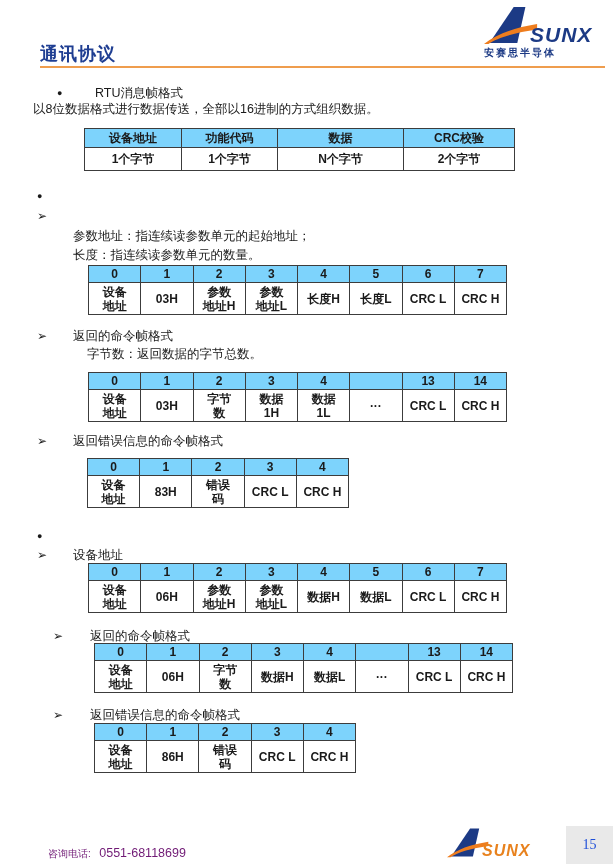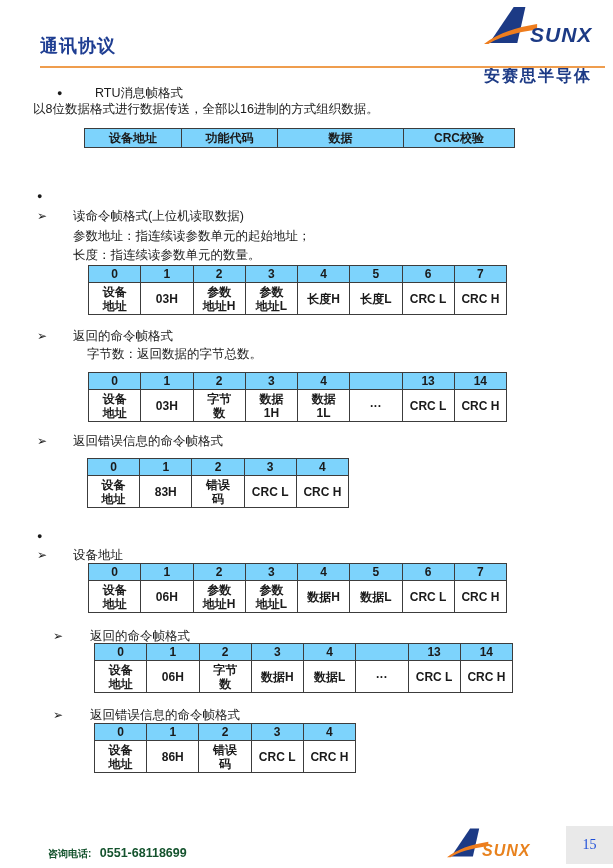--- a/index.html
+++ b/index.html
@@ -3,37 +3,37 @@
 <meta charset="utf-8">
 <style>
   html,body{margin:0;padding:0;background:#fff;}
   .page{
     position:relative; width:613px; height:868px; background:#ffffff;
     font-family:"Liberation Sans","DejaVu Sans",sans-serif; color:#1a1a1a;
     overflow:hidden;
   }
   
   .title{
-    position:absolute; left:40px; top:34px;
+    position:absolute; left:40px; top:42px;
     font-size:18px; font-weight:700; color:#1f3e92; letter-spacing:1px;
   }
   .rule{
     position:absolute; left:40px; top:66px; width:565px; height:2px;
     background:#ef9d4e;
   }
   .logo-top{position:absolute; left:484px; top:5px; width:126px;}
   .logo-row{display:flex; align-items:flex-end;}
   .logo-a{display:block;}
   .logo-brand{
     font-size:21px; font-weight:700; font-style:italic; color:#1c3a85;
     letter-spacing:1px; margin-left:-8px; line-height:20px;
   }
   .logo-sub{
-    font-size:16px; font-weight:700; color:#1c3a85; letter-spacing:2px;
-    margin-top:21px; white-space:nowrap;
+    font-size:10px; font-weight:700; color:#1c3a85; letter-spacing:2px;
+    margin-top:1px; white-space:nowrap;
   }
   
   .line{position:absolute; display:flex; align-items:flex-start;
         font-size:12.5px; line-height:16px; color:#1a1a1a; white-space:nowrap;}
   .glyph{flex:none; color:#1a1a1a;}
   .glyph-dot{font-size:9px; line-height:16px;}
   .glyph-arrow{font-size:12px; line-height:16px;}
   .gw-intro{width:38px;}
   .gw-lvl1{width:36px;}
   .gw-lvl2{width:37px;}
@@ -50,21 +50,21 @@
   .t8 table{width:419px;}
   .t5 table{width:262px;}
   .t4c table{width:426px;}
   .t4c th{height:18px;}
   .t4c td{height:22px;}
   .t4c th:nth-child(1),.t4c td:nth-child(1){width:96px;}
   .t4c th:nth-child(2),.t4c td:nth-child(2){width:95px;}
   .t4c th:nth-child(3),.t4c td:nth-child(3){width:125px;}
   .t4c th:nth-child(4),.t4c td:nth-child(4){width:110px;}
   
-  .footer-phone{position:absolute; left:48px; top:843px; color:#14532d;font-weight:bold;}
+  .footer-phone{position:absolute; left:48px; top:843px; color:#701a75;}
   .ph-label{font-size:10px;}
   .ph-num{font-size:12.5px; margin-left:4px;}
   .logo-bottom{position:absolute; left:447px; top:827px; display:flex; align-items:flex-end;}
   .logo-bottom .logo-brand-ft{
     font-size:16px; font-weight:700; font-style:italic; color:#e8821e;
     letter-spacing:1px; margin-left:-7px; line-height:14px;
   }
   .page-num-box{
     position:absolute; left:566px; top:826px; width:47px; height:38px;
     background:#e9e9e9; display:flex; align-items:center; justify-content:center;
@@ -101,30 +101,35 @@
 
   <div class="tbl t4c" style="left:84px; top:128px">
       <table>
         <tbody>
           <tr>
             <th>设备地址</th>
             <th>功能代码</th>
             <th>数据</th>
             <th>CRC校验</th>
           </tr>
+          <tr>
+            <td>1个字节</td>
+            <td>1个字节</td>
+            <td>N个字节</td>
+            <td>2个字节</td>
+          </tr>
         </tbody>
       </table>
     </div>
 
   <div class="line" style="left:37px; top:188px">
     <span class="glyph glyph-dot gw-lvl1">●</span>
   </div>
   <div class="line" style="left:37px; top:208px">
     <span class="glyph glyph-arrow gw-lvl1">➢</span>
-    <span>读命令帧格式(上位机读取数据)</span>
   </div>
   <div class="line" style="left:73px; top:247px">
     <span>长度：指连续读参数单元的数量。</span>
   </div>
   <div class="line" style="left:73px; top:228px">
     <span>参数地址：指连续读参数单元的起始地址；</span>
   </div>
 
   <div class="tbl t8" style="left:88px; top:265px">
       <table>

